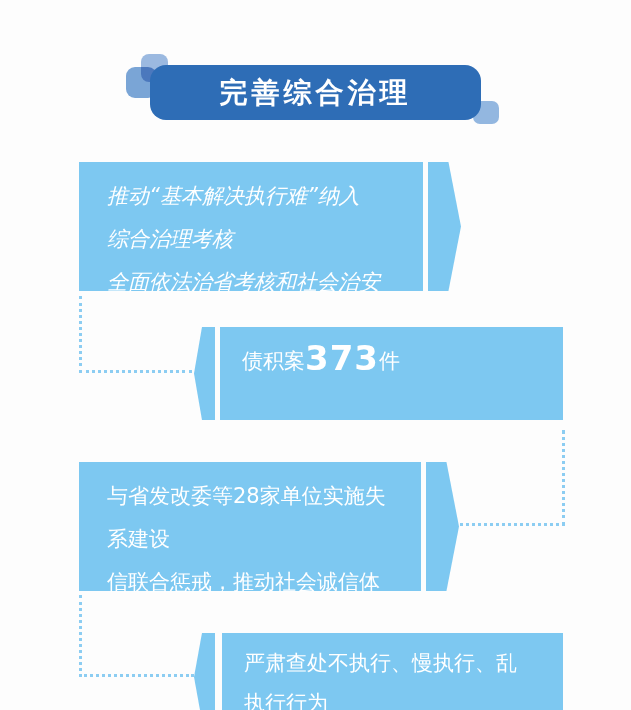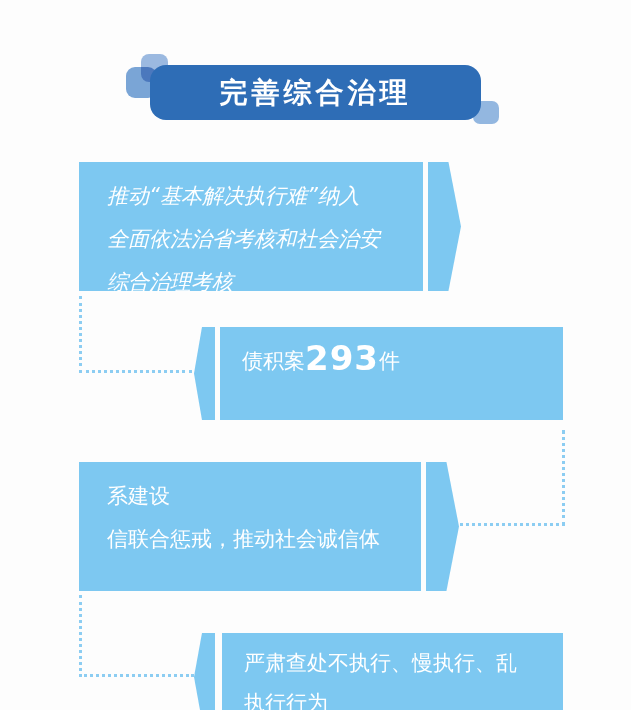--- a/index.html
+++ b/index.html
@@ -97,33 +97,34 @@
 
   <div class="decor decor-a"></div>
   <div class="decor decor-b"></div>
   <div class="decor decor-c"></div>
   <div class="title-box">
     <span>完善综合治理</span>
   </div>
 
   <div class="flow-box box1">
     <div class="line">推动“基本解决执行难”纳入</div>
+    <div class="line">综合治理考核</div>
     <div class="line">全面依法治省考核和社会治安</div>
-    <div class="line">综合治理考核</div>
   </div>
   <div class="chev chev-right chev1"></div>
   <div class="conn conn1"></div>
 
   <div class="chev chev-left chev2"></div>
   <div class="flow-box box2">
-    <div class="line"><span>债积案</span><span class="big-num">293</span><span>件</span></div>
+    <div class="line"><span>债积案</span><span class="big-num">373</span><span>件</span></div>
   </div>
   <div class="conn conn2"></div>
 
   <div class="flow-box box3">
+    <div class="line">与省发改委等28家单位实施失</div>
     <div class="line">系建设</div>
     <div class="line">信联合惩戒，推动社会诚信体</div>
   </div>
   <div class="chev chev-right chev3"></div>
   <div class="conn conn3"></div>
 
   <div class="chev chev-left chev4"></div>
   <div class="flow-box box4">
     <div class="line">严肃查处不执行、慢执行、乱</div>
     <div class="line">执行行为</div>

